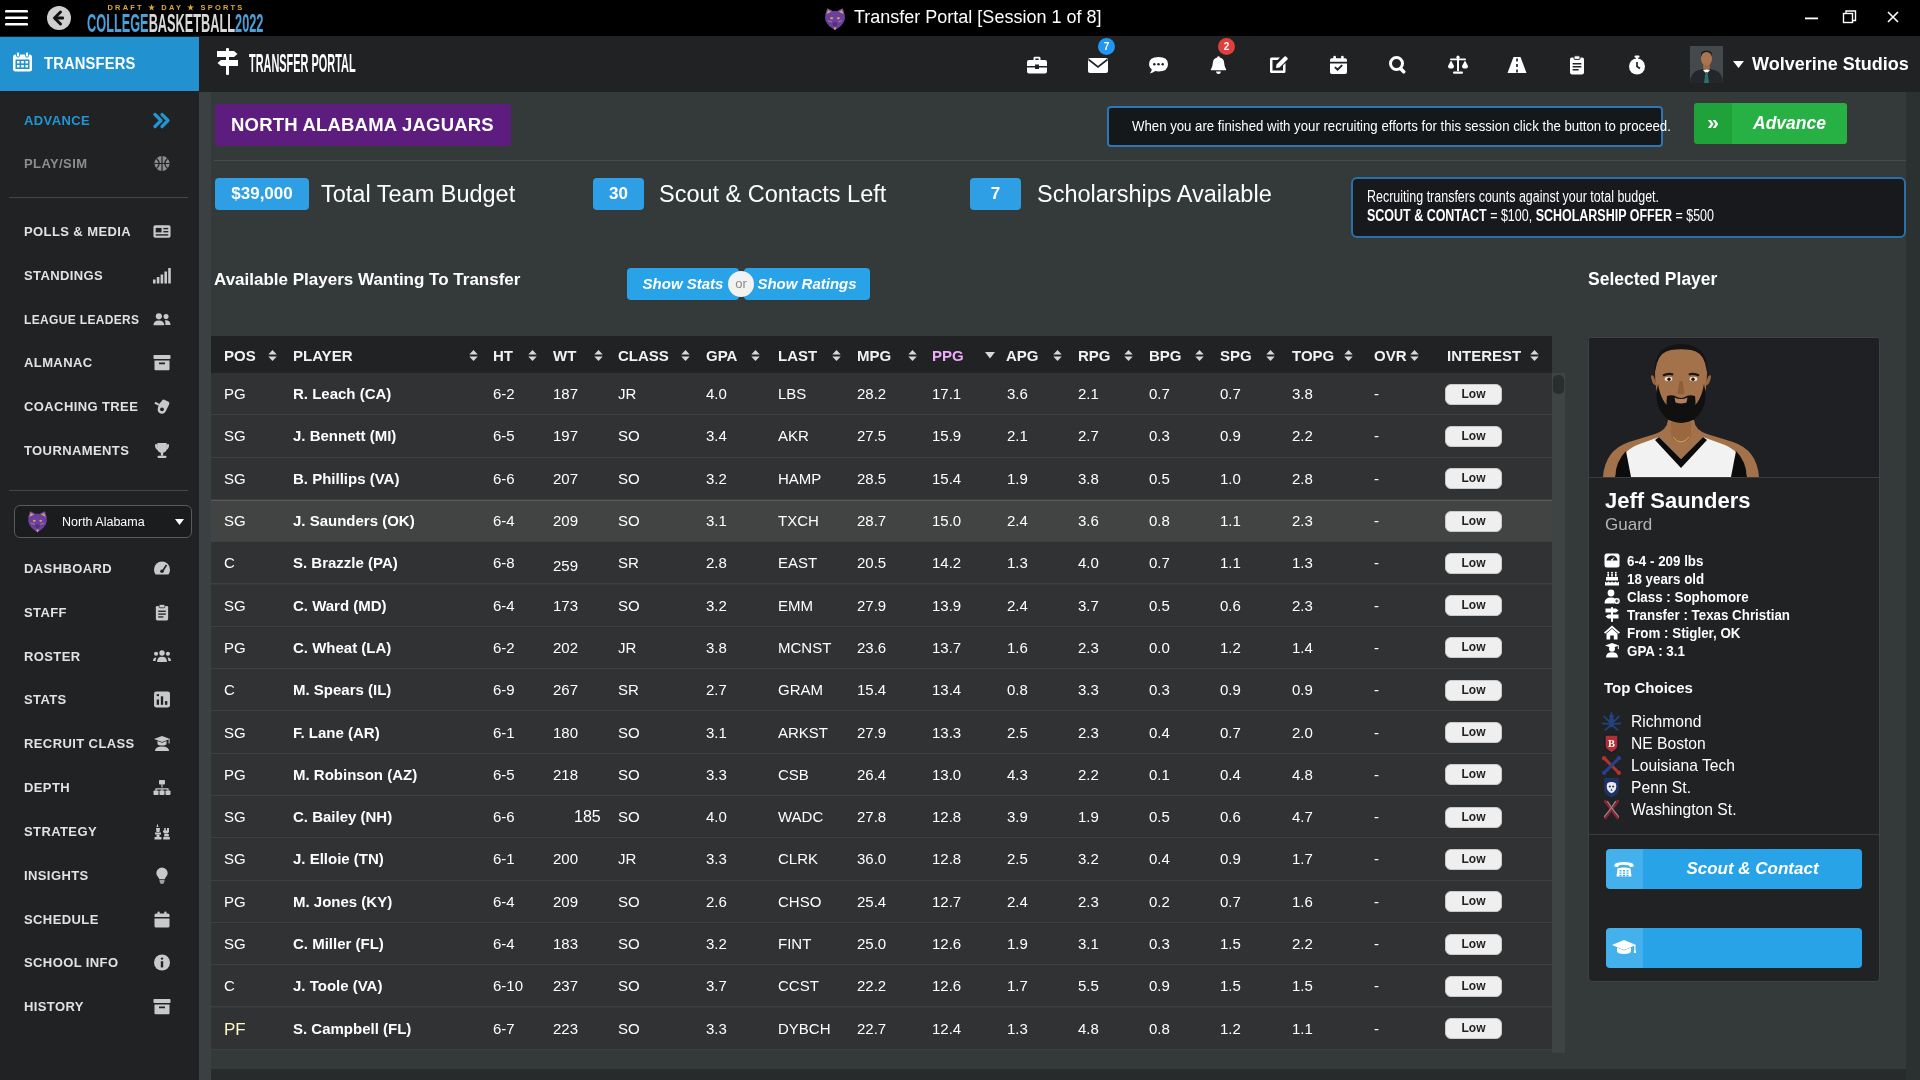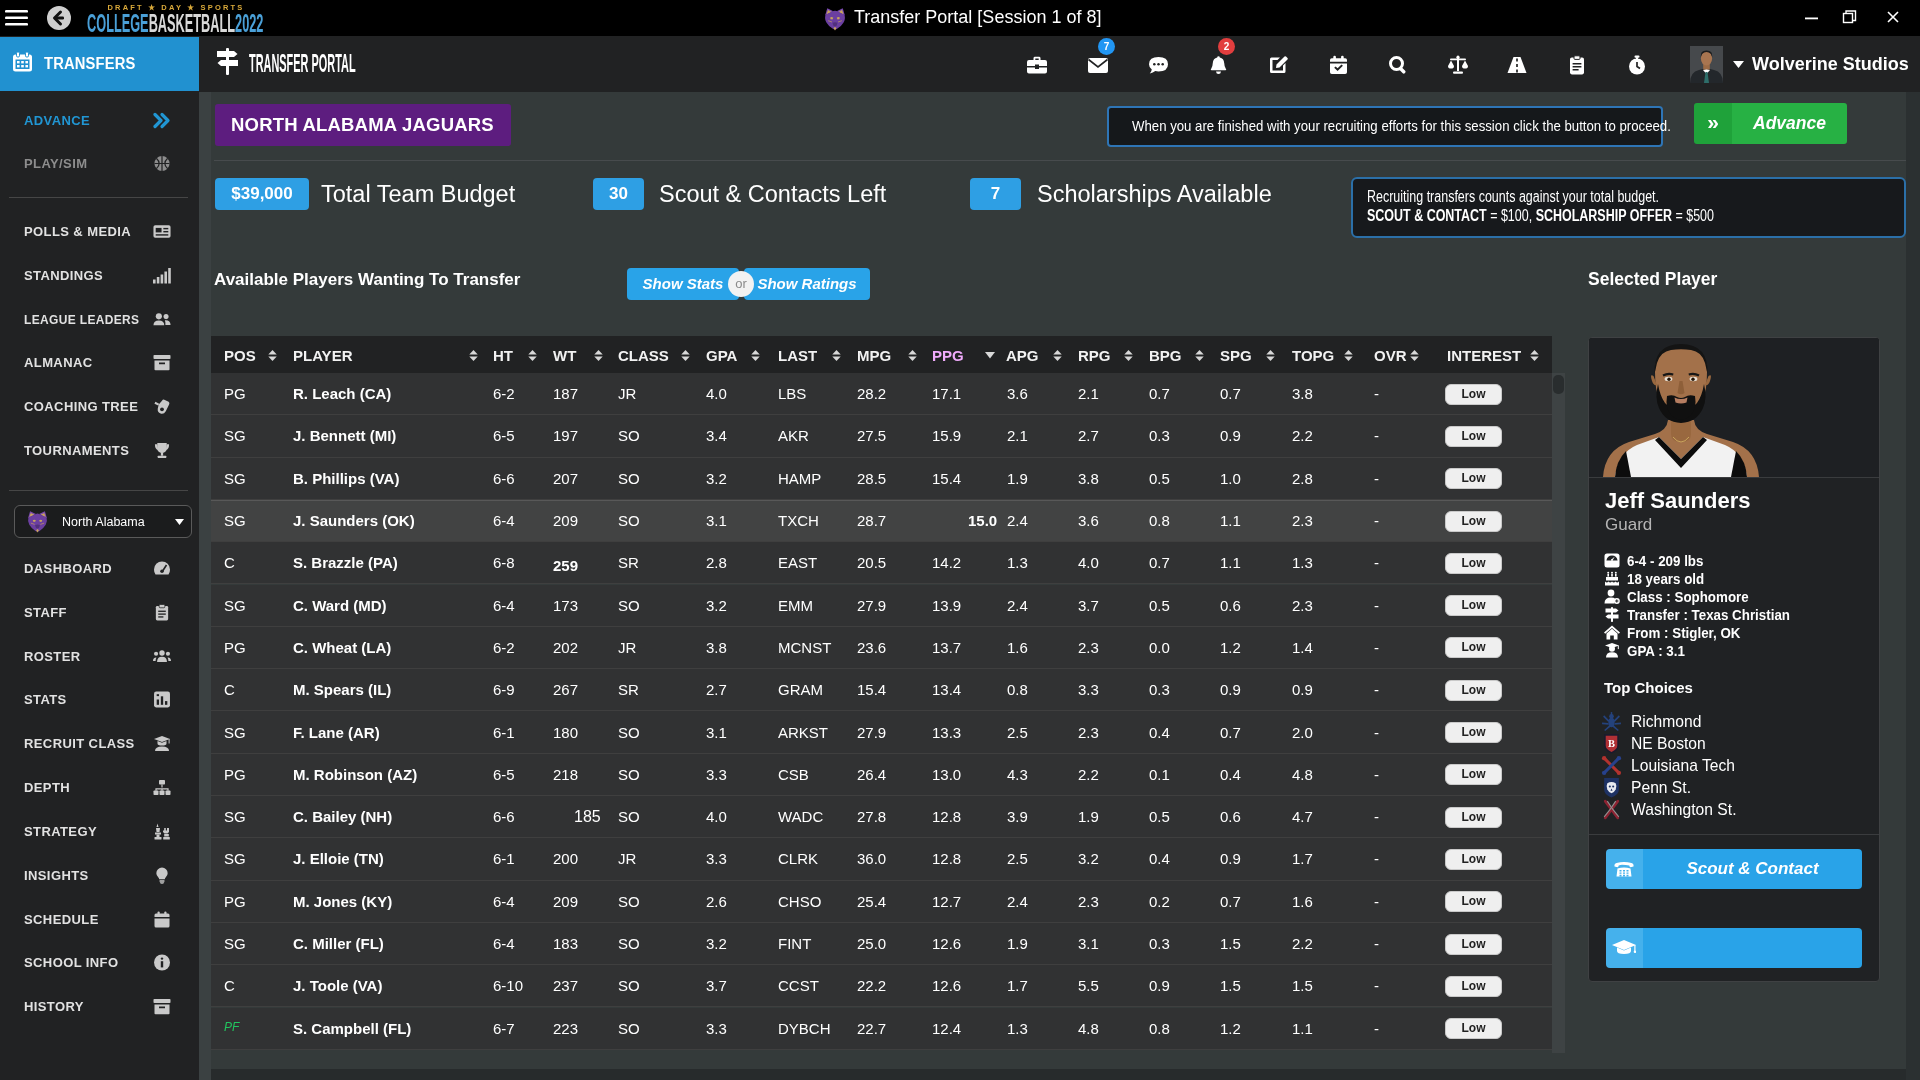--- a/index.html
+++ b/index.html
@@ -489,33 +489,33 @@
 <div class="abs" style="left:1445px;top:468.2px;width:57px;height:21px;background:#efefef;border:1px solid #c9c9c9;border-radius:6px;color:#222;font-size:12px;font-weight:bold;text-align:center;line-height:19px;">Low</div>
 <div class="abs" style="left:211px;top:499.9px;width:1341px;height:42.3px;background:#424343;border-top:1px solid #585858;border-bottom:1px solid #585858;border-bottom:1px solid #3f3f3f;"></div>
 <div class="abs" style="left:224px;top:512.0px;font-size:15px;font-weight:normal;color:#fff;">SG</div>
 <div class="abs" style="left:293px;top:512.0px;font-size:15px;font-weight:bold;color:#fff;">J. Saunders (OK)</div>
 <div class="abs" style="left:493px;top:512.0px;font-size:15px;font-weight:normal;color:#fff;">6-4</div>
 <div class="abs" style="left:553px;top:512.0px;font-size:15px;font-weight:normal;color:#fff;">209</div>
 <div class="abs" style="left:618px;top:512.0px;font-size:15px;font-weight:normal;color:#fff;">SO</div>
 <div class="abs" style="left:706px;top:512.0px;font-size:15px;font-weight:normal;color:#fff;">3.1</div>
 <div class="abs" style="left:778px;top:512.0px;font-size:15px;font-weight:normal;color:#fff;">TXCH</div>
 <div class="abs" style="left:857px;top:512.0px;font-size:15px;font-weight:normal;color:#fff;">28.7</div>
-<div class="abs" style="left:968px;top:512.0px;font-size:15px;font-weight:bold;color:#fff;">15.0</div>
+<div class="abs" style="left:932px;top:512.0px;font-size:15px;font-weight:normal;color:#fff;">15.0</div>
 <div class="abs" style="left:1007px;top:512.0px;font-size:15px;font-weight:normal;color:#fff;">2.4</div>
 <div class="abs" style="left:1078px;top:512.0px;font-size:15px;font-weight:normal;color:#fff;">3.6</div>
 <div class="abs" style="left:1149px;top:512.0px;font-size:15px;font-weight:normal;color:#fff;">0.8</div>
 <div class="abs" style="left:1220px;top:512.0px;font-size:15px;font-weight:normal;color:#fff;">1.1</div>
 <div class="abs" style="left:1292px;top:512.0px;font-size:15px;font-weight:normal;color:#fff;">2.3</div>
 <div class="abs" style="left:1374px;top:512.0px;font-size:15px;color:#fff;">-</div>
 <div class="abs" style="left:1445px;top:510.5px;width:57px;height:21px;background:#efefef;border:1px solid #c9c9c9;border-radius:6px;color:#222;font-size:12px;font-weight:bold;text-align:center;line-height:19px;">Low</div>
 <div class="abs" style="left:211px;top:542.2px;width:1341px;height:42.3px;background:#313233;border-bottom:1px solid #3f3f3f;"></div>
 <div class="abs" style="left:224px;top:554.4px;font-size:15px;font-weight:normal;color:#fff;">C</div>
 <div class="abs" style="left:293px;top:554.4px;font-size:15px;font-weight:bold;color:#fff;">S. Brazzle (PA)</div>
 <div class="abs" style="left:493px;top:554.4px;font-size:15px;font-weight:normal;color:#fff;">6-8</div>
-<div class="abs" style="left:553px;top:557px;font-size:15px;font-weight:bold;color:#fff;">259</div>
+<div class="abs" style="left:553px;top:557px;font-size:15px;font-weight:normal;color:#fff;">259</div>
 <div class="abs" style="left:618px;top:554.4px;font-size:15px;font-weight:normal;color:#fff;">SR</div>
 <div class="abs" style="left:706px;top:554.4px;font-size:15px;font-weight:normal;color:#fff;">2.8</div>
 <div class="abs" style="left:778px;top:554.4px;font-size:15px;font-weight:normal;color:#fff;">EAST</div>
 <div class="abs" style="left:857px;top:554.4px;font-size:15px;font-weight:normal;color:#fff;">20.5</div>
 <div class="abs" style="left:932px;top:554.4px;font-size:15px;font-weight:normal;color:#fff;">14.2</div>
 <div class="abs" style="left:1007px;top:554.4px;font-size:15px;font-weight:normal;color:#fff;">1.3</div>
 <div class="abs" style="left:1078px;top:554.4px;font-size:15px;font-weight:normal;color:#fff;">4.0</div>
 <div class="abs" style="left:1149px;top:554.4px;font-size:15px;font-weight:normal;color:#fff;">0.7</div>
 <div class="abs" style="left:1220px;top:554.4px;font-size:15px;font-weight:normal;color:#fff;">1.1</div>
 <div class="abs" style="left:1292px;top:554.4px;font-size:15px;font-weight:normal;color:#fff;">1.3</div>
@@ -685,21 +685,21 @@
 <div class="abs" style="left:857px;top:977.3px;font-size:15px;font-weight:normal;color:#fff;">22.2</div>
 <div class="abs" style="left:932px;top:977.3px;font-size:15px;font-weight:normal;color:#fff;">12.6</div>
 <div class="abs" style="left:1007px;top:977.3px;font-size:15px;font-weight:normal;color:#fff;">1.7</div>
 <div class="abs" style="left:1078px;top:977.3px;font-size:15px;font-weight:normal;color:#fff;">5.5</div>
 <div class="abs" style="left:1149px;top:977.3px;font-size:15px;font-weight:normal;color:#fff;">0.9</div>
 <div class="abs" style="left:1220px;top:977.3px;font-size:15px;font-weight:normal;color:#fff;">1.5</div>
 <div class="abs" style="left:1292px;top:977.3px;font-size:15px;font-weight:normal;color:#fff;">1.5</div>
 <div class="abs" style="left:1374px;top:977.3px;font-size:15px;color:#fff;">-</div>
 <div class="abs" style="left:1445px;top:975.8px;width:57px;height:21px;background:#efefef;border:1px solid #c9c9c9;border-radius:6px;color:#222;font-size:12px;font-weight:bold;text-align:center;line-height:19px;">Low</div>
 <div class="abs" style="left:211px;top:1007.5px;width:1341px;height:42.3px;background:#313233;border-bottom:1px solid #3f3f3f;"></div>
-<div class="abs" style="left:224px;top:1019.7px;font-size:12px;font-weight:normal;color:#22c55e;font-style:italic;">PF</div>
+<div class="abs" style="left:224px;top:1019.7px;font-size:17px;font-weight:normal;color:#fef9c3;">PF</div>
 <div class="abs" style="left:293px;top:1019.7px;font-size:15px;font-weight:bold;color:#fff;">S. Campbell (FL)</div>
 <div class="abs" style="left:493px;top:1019.7px;font-size:15px;font-weight:normal;color:#fff;">6-7</div>
 <div class="abs" style="left:553px;top:1019.7px;font-size:15px;font-weight:normal;color:#fff;">223</div>
 <div class="abs" style="left:618px;top:1019.7px;font-size:15px;font-weight:normal;color:#fff;">SO</div>
 <div class="abs" style="left:706px;top:1019.7px;font-size:15px;font-weight:normal;color:#fff;">3.3</div>
 <div class="abs" style="left:778px;top:1019.7px;font-size:15px;font-weight:normal;color:#fff;">DYBCH</div>
 <div class="abs" style="left:857px;top:1019.7px;font-size:15px;font-weight:normal;color:#fff;">22.7</div>
 <div class="abs" style="left:932px;top:1019.7px;font-size:15px;font-weight:normal;color:#fff;">12.4</div>
 <div class="abs" style="left:1007px;top:1019.7px;font-size:15px;font-weight:normal;color:#fff;">1.3</div>
 <div class="abs" style="left:1078px;top:1019.7px;font-size:15px;font-weight:normal;color:#fff;">4.8</div>

